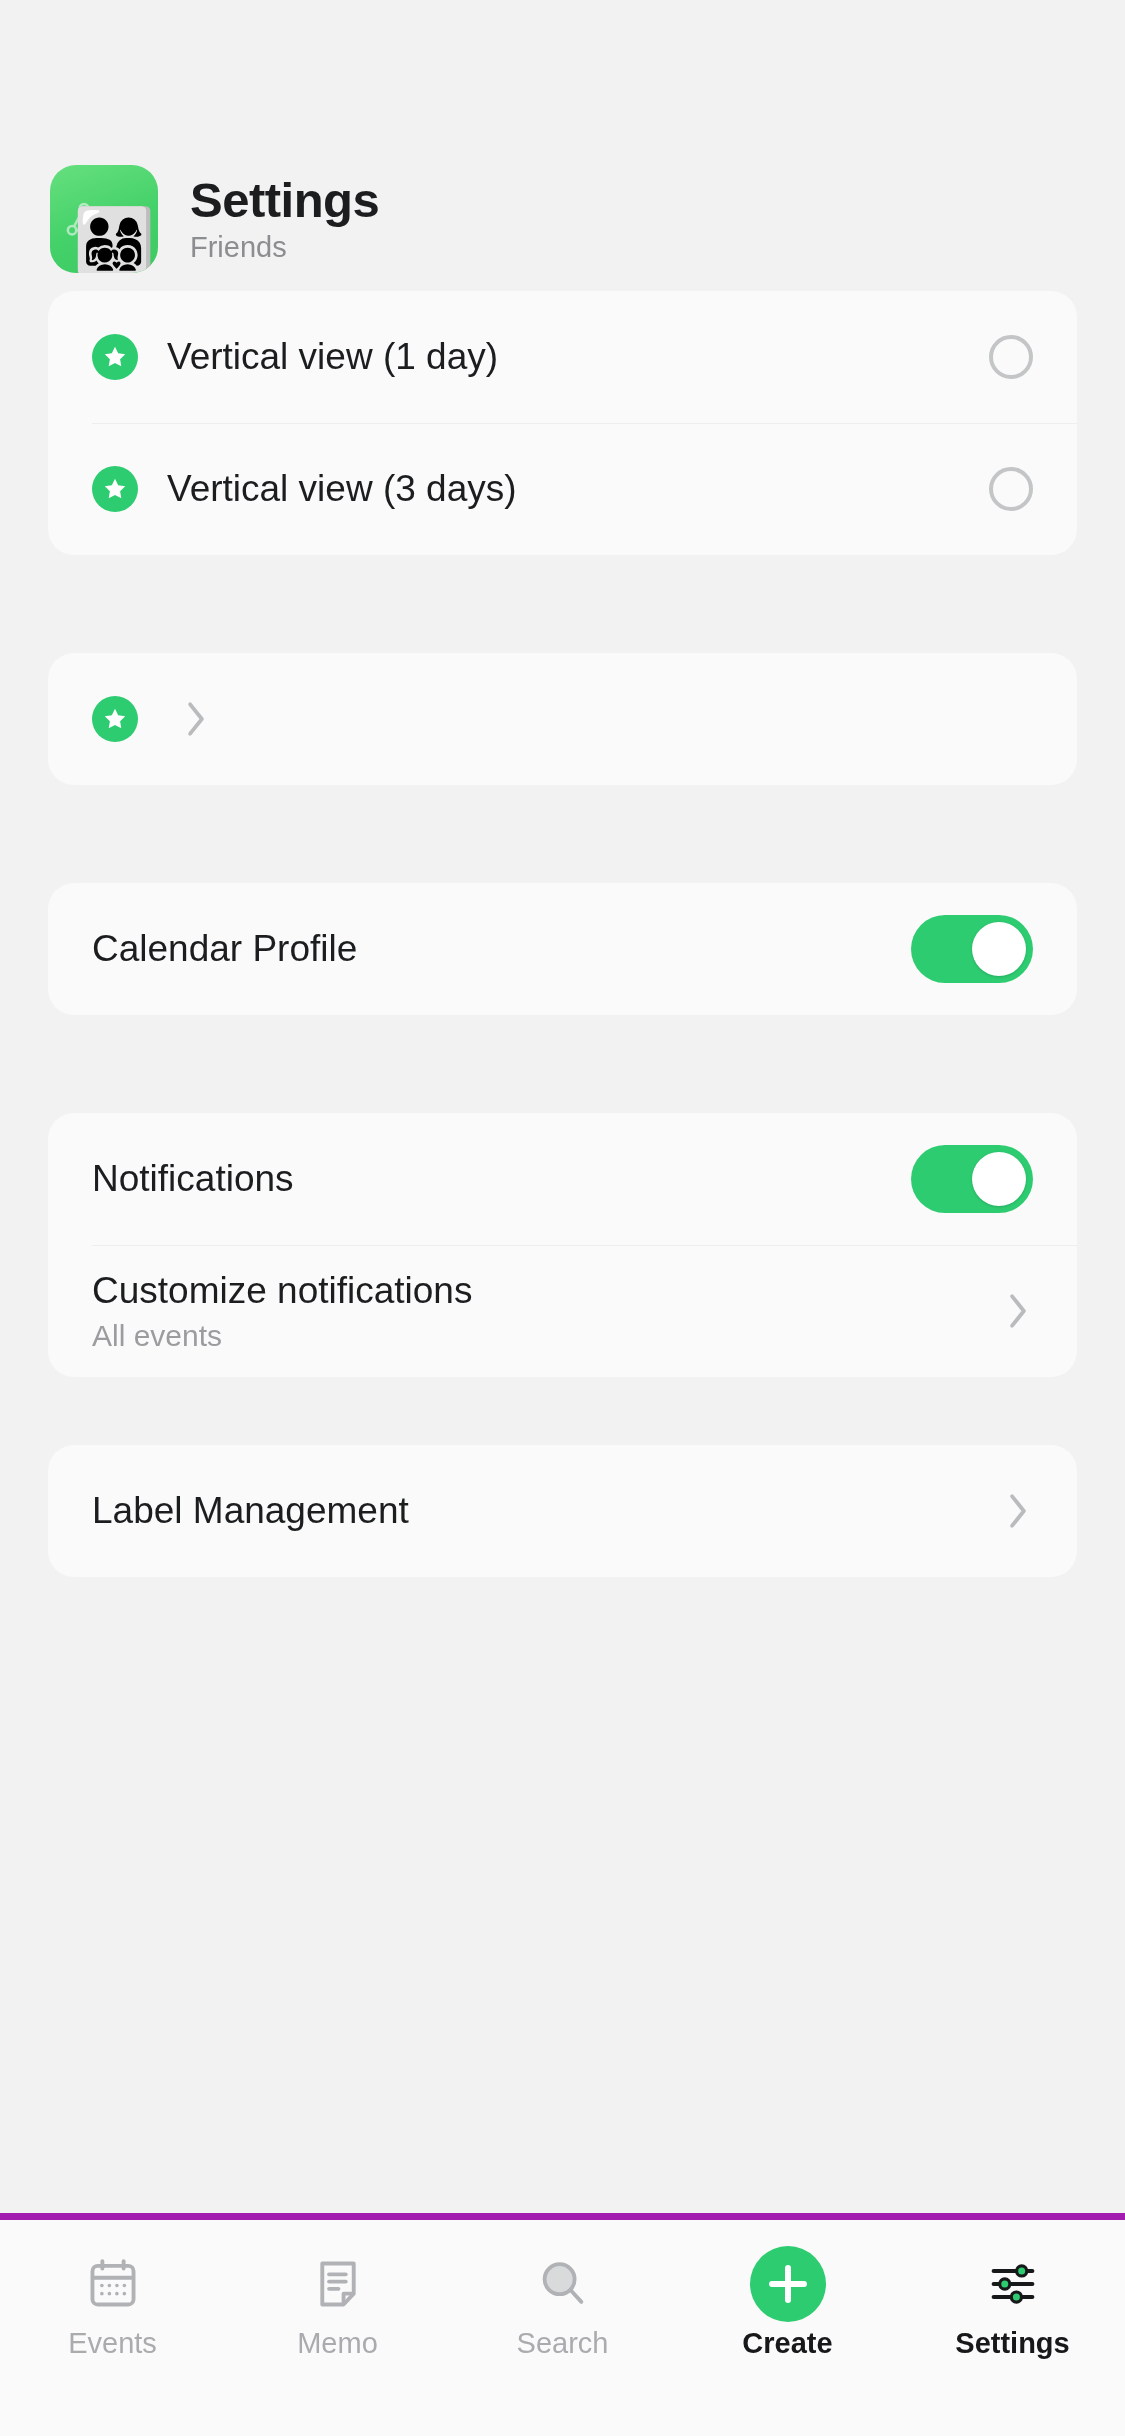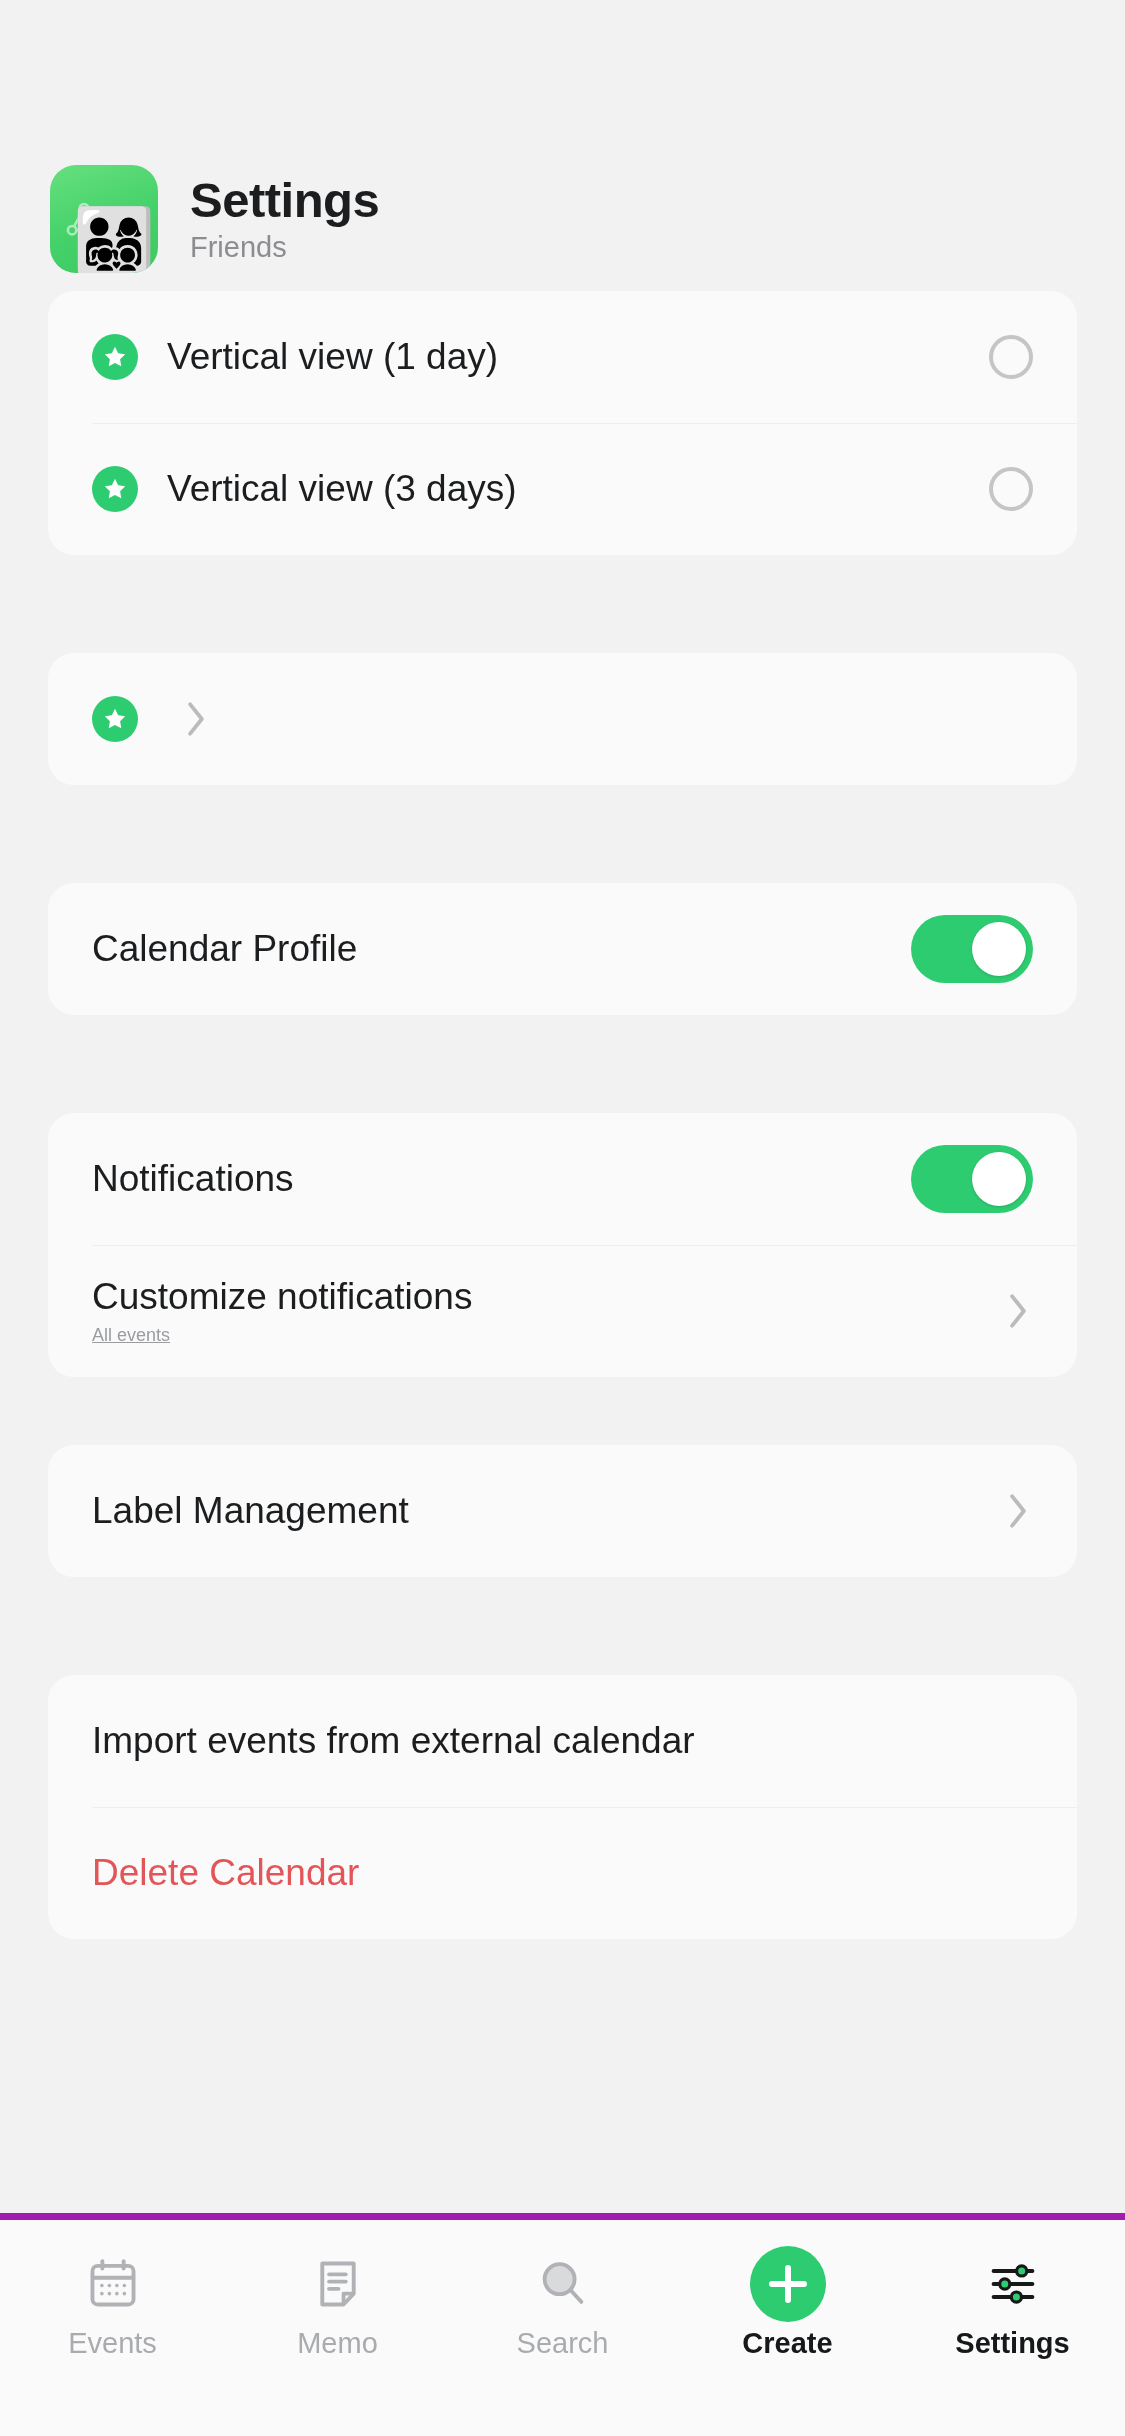--- a/index.html
+++ b/index.html
@@ -36,21 +36,21 @@
 
   .row {
     display:flex; align-items:center;
     min-height:132px; padding:0 44px;
     position:relative;
   }
   .row + .row::before {
     content:""; position:absolute; left:44px; right:0; top:0; height:1px; background:#eeeeee;
   }
   .row-label { font-size:37px; color:#1b1d1f; line-height:1.15; }
-  .row-sub { font-size:18px; color:#9a9c9f; margin-top:7px; line-height:1.1;text-decoration:underline; }
+  .row-sub { font-size:30px; color:#9a9c9f; margin-top:7px; line-height:1.1; }
   .row-main { flex:1 1 auto; min-width:0; }
   .row-delete .row-label { color:#e2565a; }
 
   
   .star-badge {
     width:46px; height:46px; border-radius:50%;
     background:#2ecc71; flex:0 0 auto; margin-right:29px;
     display:flex; align-items:center; justify-content:center;
   }
   .star-badge svg { display:block; }
@@ -231,32 +231,20 @@
         <span class="chev">
           <svg width="30" height="44" viewBox="0 0 20 30" fill="none" stroke="#b9bbbd" stroke-width="2.6" stroke-linecap="round" stroke-linejoin="round">
               <polyline points="6,5 14,15 6,25"></polyline>
             </svg>
         </span>
       </div>
     </div>
 
     <div class="gap"></div>
 
-    <div class="card">
-      <div class="row">
-        <div class="row-main">
-          <div class="row-label">Import events from external calendar</div>
-        </div>
-      </div>
-      <div class="row row-delete">
-        <div class="row-main">
-          <div class="row-label">Delete Calendar</div>
-        </div>
-      </div>
-    </div>
 
   </div>
 
   <div class="tabbar">
 
     <div class="tab">
       <span class="tab-icon">
         <svg width="58" height="58" viewBox="0 0 24 24" fill="none" stroke="#b0b2b5" stroke-width="1.6">
           <rect x="3.5" y="4.5" width="17" height="16" rx="2.2"></rect>
           <line x1="3.5" y1="9.4" x2="20.5" y2="9.4"></line>

